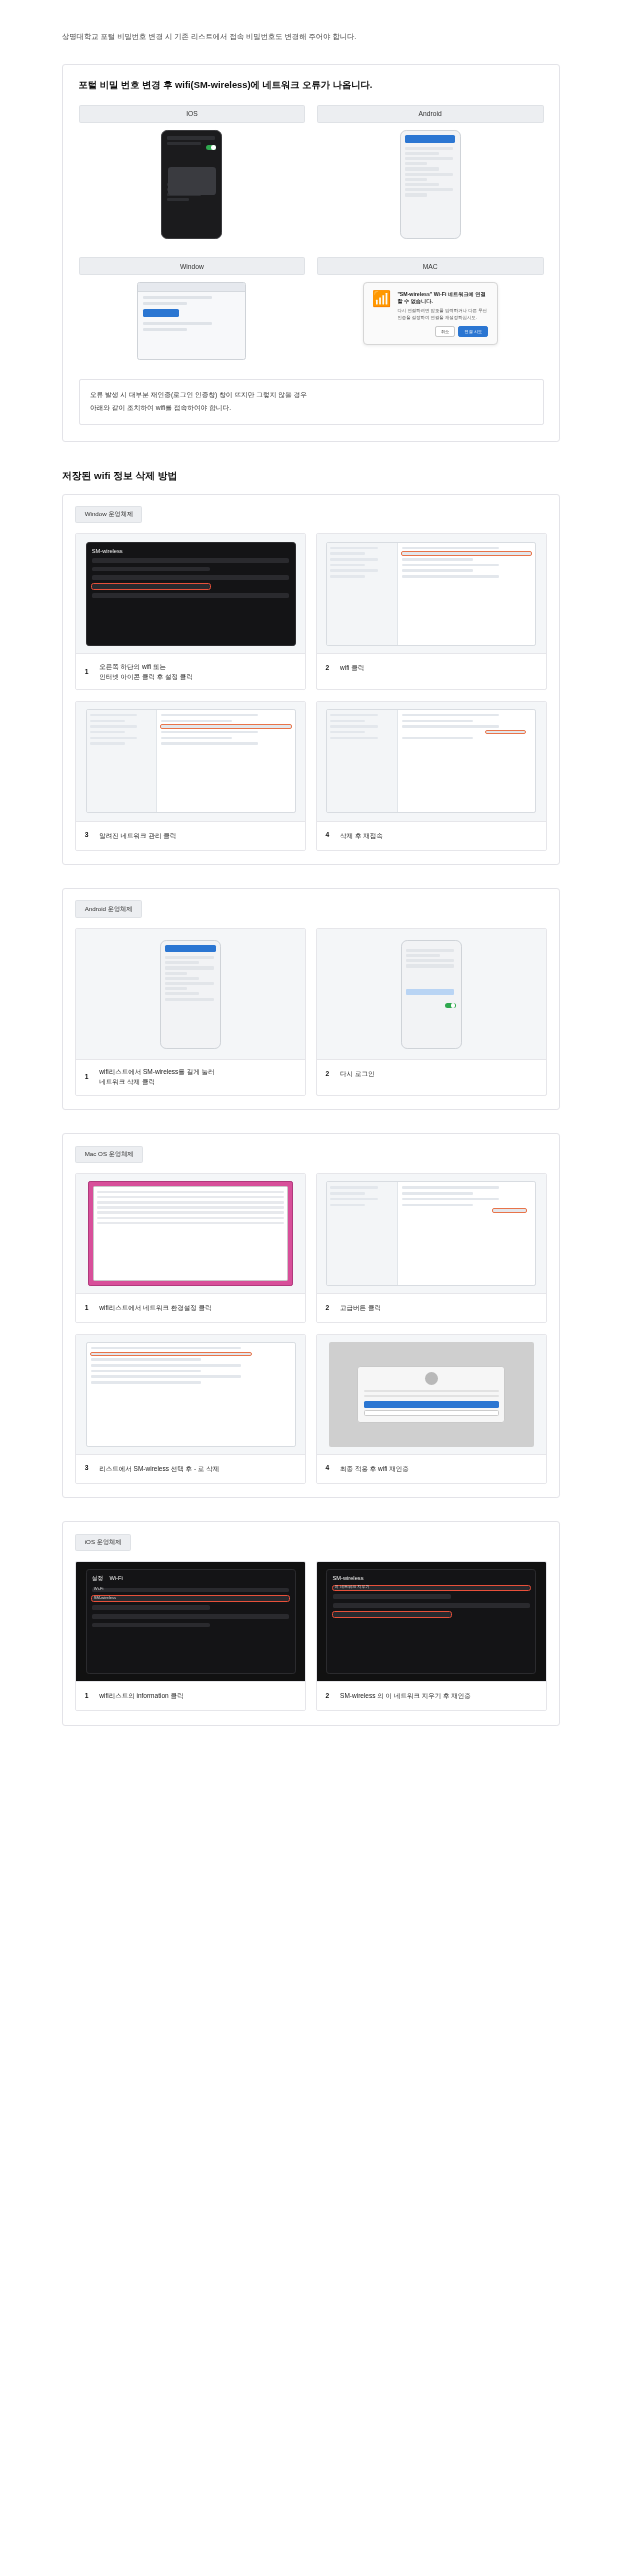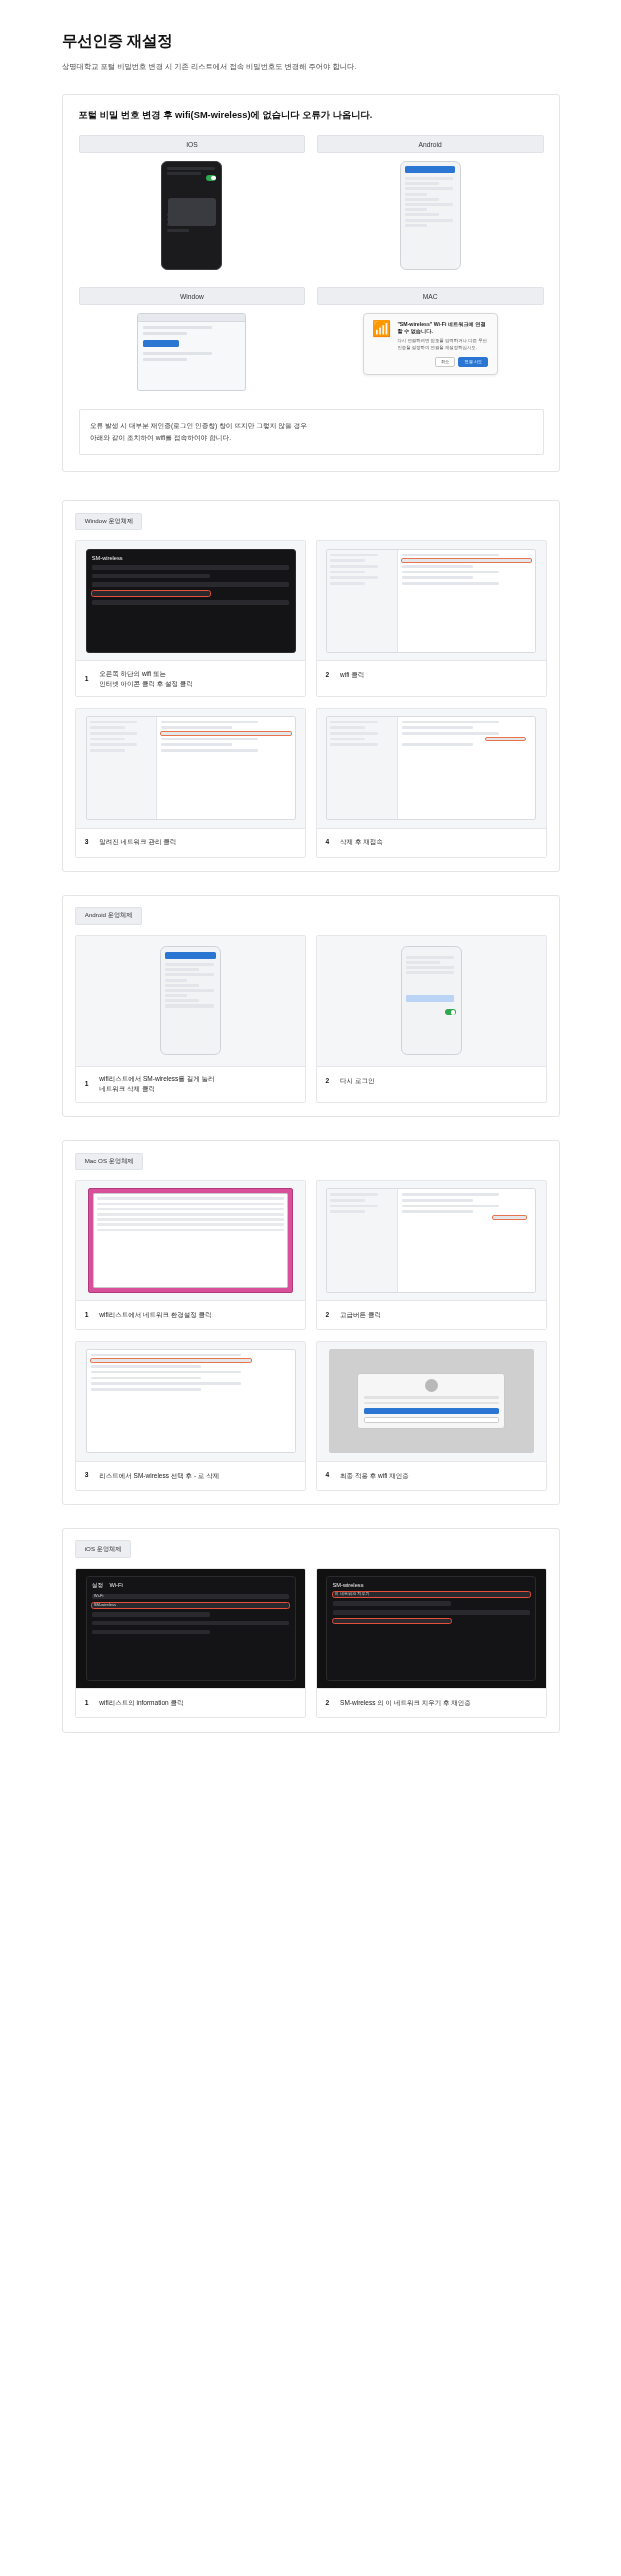--- a/index.html
+++ b/index.html
@@ -229,25 +229,24 @@
   .gray-mini .circle { width: 13.5px; height: 13.5px; border-radius: 50%; background: #b9b9b9; margin: 0 auto 4.1px; }
   .gray-mini .r { height: 2.6px; background: #e2e2e2; border-radius: 1px; margin-bottom: 2.6px; }
   .gray-mini .okb { height: 6.2px; background: #2b76d2; border-radius: 1.6px; margin-top: 4.1px; }
   .gray-mini .cb { height: 6.2px; background: #fff; border:0.5px solid #ccc; border-radius: 1.6px; margin-top: 2.6px; }
 </style>
 </head>
 <body>
 
 <div class="page">
 
-  <h1 class="doc-title">무선인증 재설정</h1>
   <p class="doc-sub">상명대학교 포털 비밀번호 변경 시 기존 리스트에서 접속 비밀번호도 변경해 주어야 합니다.</p>
 
   <div class="panel">
-    <div class="panel-heading">포털 비밀 번호 변경 후 wifi(SM-wireless)에 없습니다 오류가 나옵니다.</div>
+    <div class="panel-heading">포털 비밀 번호 변경 후 wifi(SM-wireless)에 네트워크 오류가 나옵니다.</div>
 
     <div class="os-row">
       <div class="os-col">
         <div class="os-tab">IOS</div>
         <div class="shot">
           <div class="phone">
             <div class="bar wide"></div>
             <div class="bar mid"></div>
             <div class="toggle"></div>
             <div class="dialog"></div>
@@ -311,20 +310,21 @@
         </div>
       </div>
     </div>
 
     <div class="note-box">
       <div>오류 발생 시 대부분 재인증(로그인 인증창) 창이 뜨지만 그렇지 않을 경우</div>
       <div>아래와 같이 조치하여 wifi를 접속하여야 합니다.</div>
     </div>
   </div>
 
+  <div class="section-heading">저장된 wifi 정보 삭제 방법</div>
 
   <div class="os-section">
     <div class="os-label">Window 운영체제</div>
     <div class="grid2">
       <div class="step-card">
         <div class="step-img">
           <div class="dark-mini">
             <div class="title">SM-wireless</div>
             <div class="dr"></div>
               <div class="dr w60"></div>

